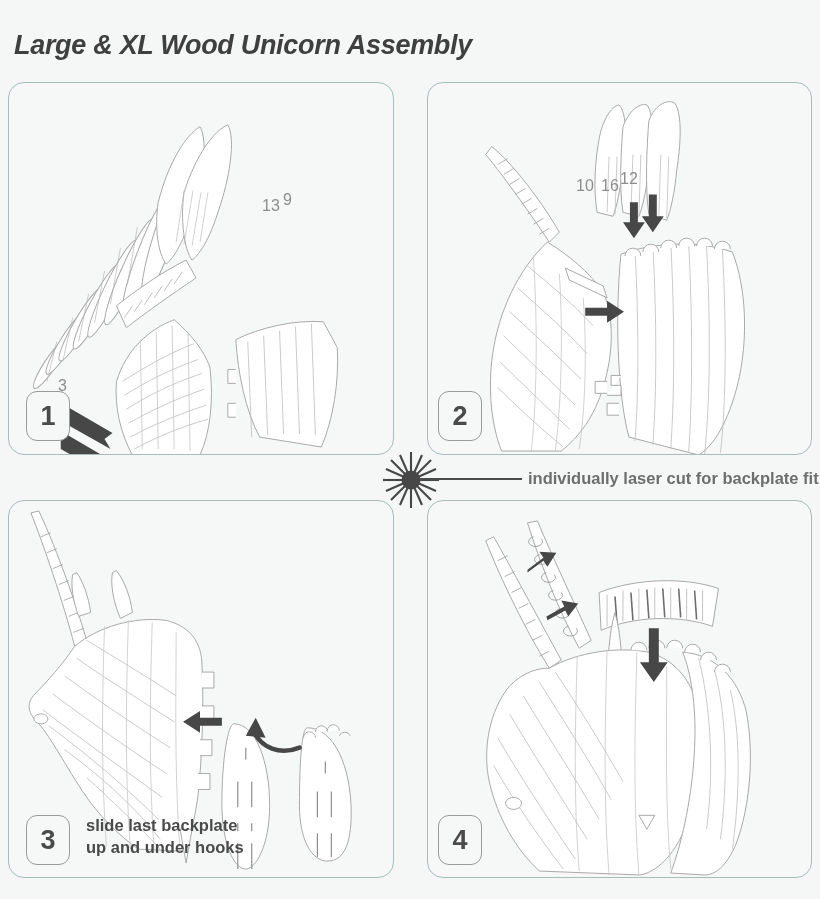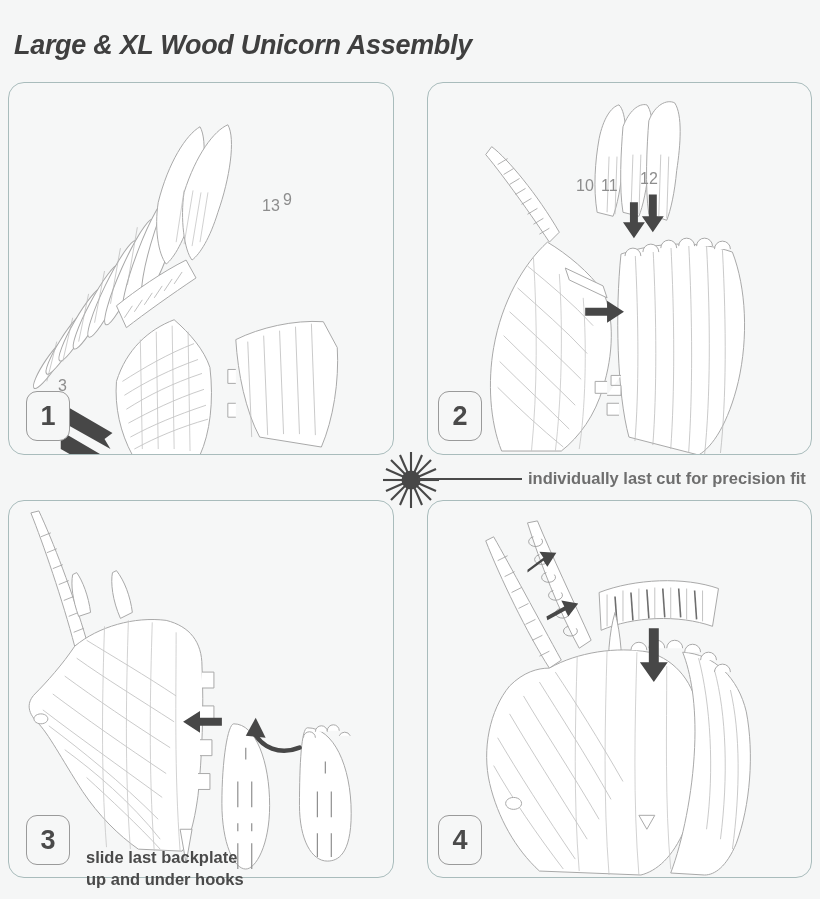--- a/index.html
+++ b/index.html
@@ -44,21 +44,21 @@
     box-sizing:border-box;
   }
   #badge-1{left:26px; top:391px;}
   #badge-2{left:438px;top:391px;}
   #badge-3{left:26px; top:815px;}
   #badge-4{left:438px;top:815px;}
 
   #step3-caption{
     position:absolute;left:86px;top:815px;
     font-size:16.5px;font-weight:bold;line-height:1.32;
-    color:#4a4a4a;white-space:pre-line;margin-top:32px;
+    color:#4a4a4a;white-space:pre-line;
   }
 
   .part-label{
     position:absolute;
     font-size:16px;color:#8d8d8d;
     font-family:"Liberation Sans",sans-serif;
   }
 
   #laser-badge{
     position:absolute;left:383px;top:452px;
@@ -243,22 +243,22 @@
     </g>
 
     <g fill="#474747">
       <path d="M203 120 l0 20 l-7 0 l11 16 l11 -16 l-7 0 l0 -20 Z"></path>
       <path d="M222 112 l0 22 l-7 0 l11 16 l11 -16 l-7 0 l0 -22 Z"></path>
       <path d="M158 228 l22 0 l0 -7 l17 11 l-17 11 l0 -7 l-22 0 Z" transform="translate(0,-2)"></path>
     </g>
   </svg>
 
   <span class="part-label" style="left:148px;top:94px;">10</span>
-  <span class="part-label" style="left:173px;top:94px;">11</span>
-  <span class="part-label" style="left:212px;top:87px;text-align:center;">12</span>
+  <span class="part-label" style="left:173px;top:94px;">16</span>
+  <span class="part-label" style="left:192px;top:87px;text-align:center;">12</span>
 </div>
 
 <div class="panel" id="panel-3">
   <svg class="art" viewBox="0 0 386 378">
     <g fill="#ffffff" stroke="#a8a8a8" stroke-width="1" stroke-linejoin="round">
 
       <path d="M22 12 C34 42 54 100 66 146 L78 140 C64 92 44 40 30 10 Z"></path>
       <g stroke="#9d9d9d" stroke-width="0.8" fill="none">
         <path d="M32 36 l10 -4"></path>
           <path d="M38 52 l10 -4"></path>
@@ -468,13 +468,13 @@
     <line x1="28" y1="28" x2="39" y2="3"></line>
     <line x1="28" y1="28" x2="17" y2="53"></line>
     <line x1="28" y1="28" x2="3" y2="17"></line>
     <line x1="28" y1="28" x2="53" y2="39"></line>
     <line x1="28" y1="28" x2="3" y2="39"></line>
     <line x1="28" y1="28" x2="53" y2="17"></line>
   </g>
   <circle cx="28" cy="28" r="9.5" fill="#474747"></circle>
 </svg>
 <div id="laser-line"></div>
-<div id="laser-caption">individually last cut for precision fit</div>
+<div id="laser-caption">individually laser cut for backplate fit</div>
 
 </body></html>

